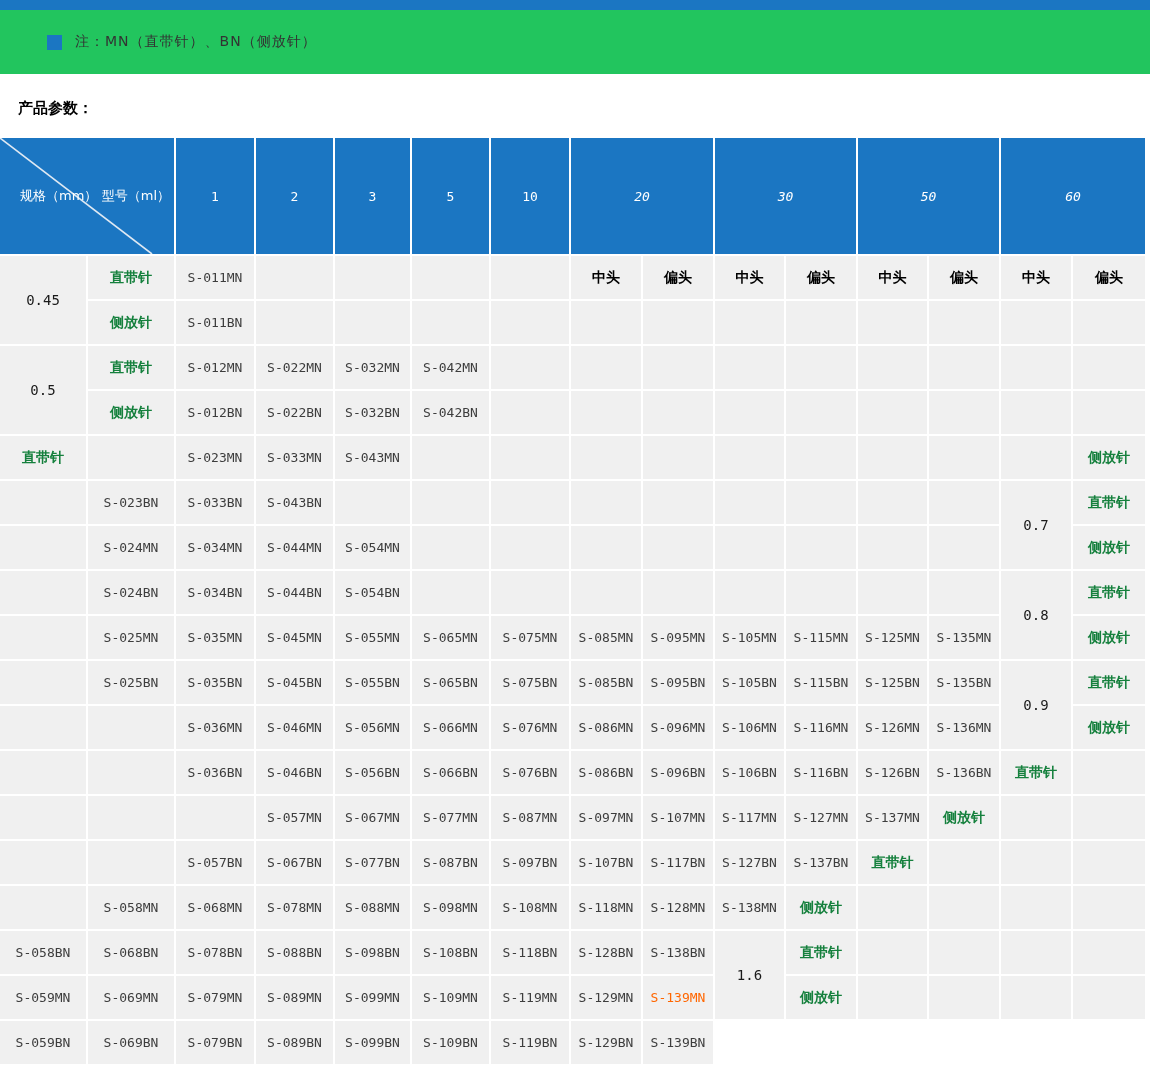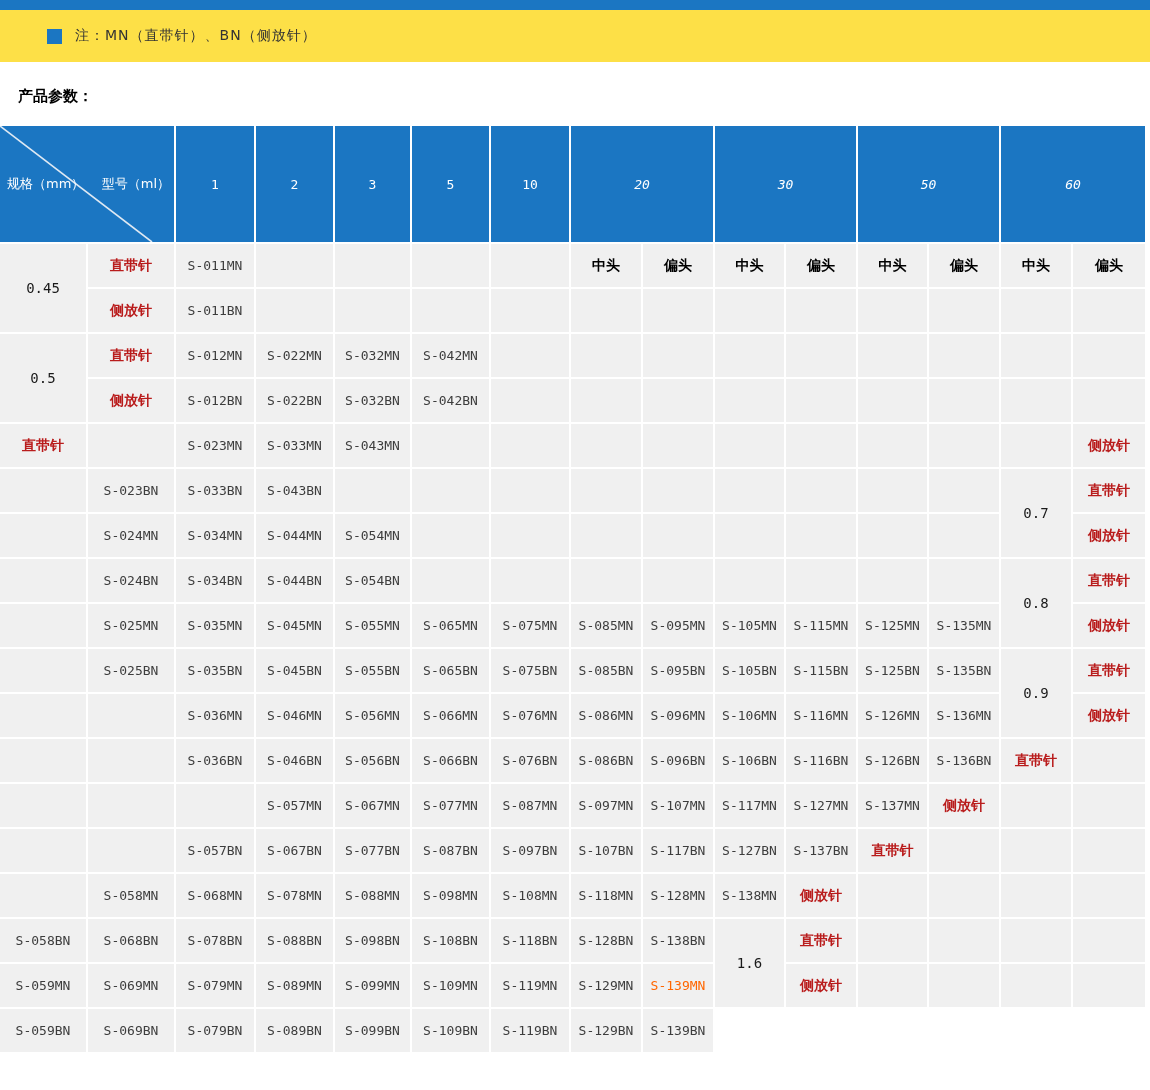--- a/index.html
+++ b/index.html
@@ -1,45 +1,45 @@
 <!DOCTYPE html>
 <html><head>
 <meta charset="utf-8">
 <style>
   html,body{margin:0;padding:0;}
   body{
     width:1150px;min-height:1090px;background:#ffffff;
     font-family:"DejaVu Sans",sans-serif;
   }
   .top-strip{height:10px;background:#1b76c2;}
-  .notice{height:52px;background:#fde047;display:flex;align-items:center;}
+  .notice{height:64px;background:#22c55e;display:flex;align-items:center;}
   .bullet{width:15px;height:15px;background:#1b76c2;margin-left:47px;flex:none;}
   .notice-text{margin-left:13px;font-size:14px;color:#333;letter-spacing:1px;}
   .section-title{margin:25px 8px 20px 18px;font-size:15px;font-weight:bold;color:#000;}
   .grid{
     display:grid;width:1145px;
     grid-template-columns:86px 86px 78px 77px 75px 77px 78px 70px 70px 69px 70px 69px 70px 70px 72px;
     grid-template-rows:116px repeat(18,43px);
     gap:2px;background:#fff;
   }
   .h{
     background:#1b76c2;color:#fff;display:flex;align-items:center;justify-content:center;
     font-size:13px;font-family:"DejaVu Sans Mono",monospace;
   }
   .h.group{grid-column:span 2;font-style:italic;}
   .corner{
     grid-column:span 2;position:relative;justify-content:space-between;
-    padding:0 4px 0 7px;box-sizing:border-box;font-size:13px;
+    padding:0 4px 0 20px;box-sizing:border-box;font-size:13px;
     font-family:"DejaVu Sans",sans-serif;
   }
   .corner svg{position:absolute;left:0;top:0;width:100%;height:100%;}
   .corner span{position:relative;z-index:1;}
   .cell{background:#f0f0f0;display:flex;align-items:center;justify-content:center;}
   .spec{grid-row:span 2;font-family:"DejaVu Sans Mono",monospace;font-size:14px;color:#1a1a1a;}
-  .tlabel{font-weight:bold;font-size:14px;color:#b91c1c;}
+  .tlabel{font-weight:bold;font-size:14px;color:#15803d;}
   .model{font-family:"DejaVu Sans Mono",monospace;font-size:13px;color:#3d3d3d;white-space:nowrap;}
   .subhead{font-weight:bold;font-size:14px;color:#000;font-family:"DejaVu Sans",sans-serif;}
   .hl{color:#ff6600;}
 </style>
 </head>
 <body>
 
 <div class="top-strip"></div>
 
 <div class="notice">

